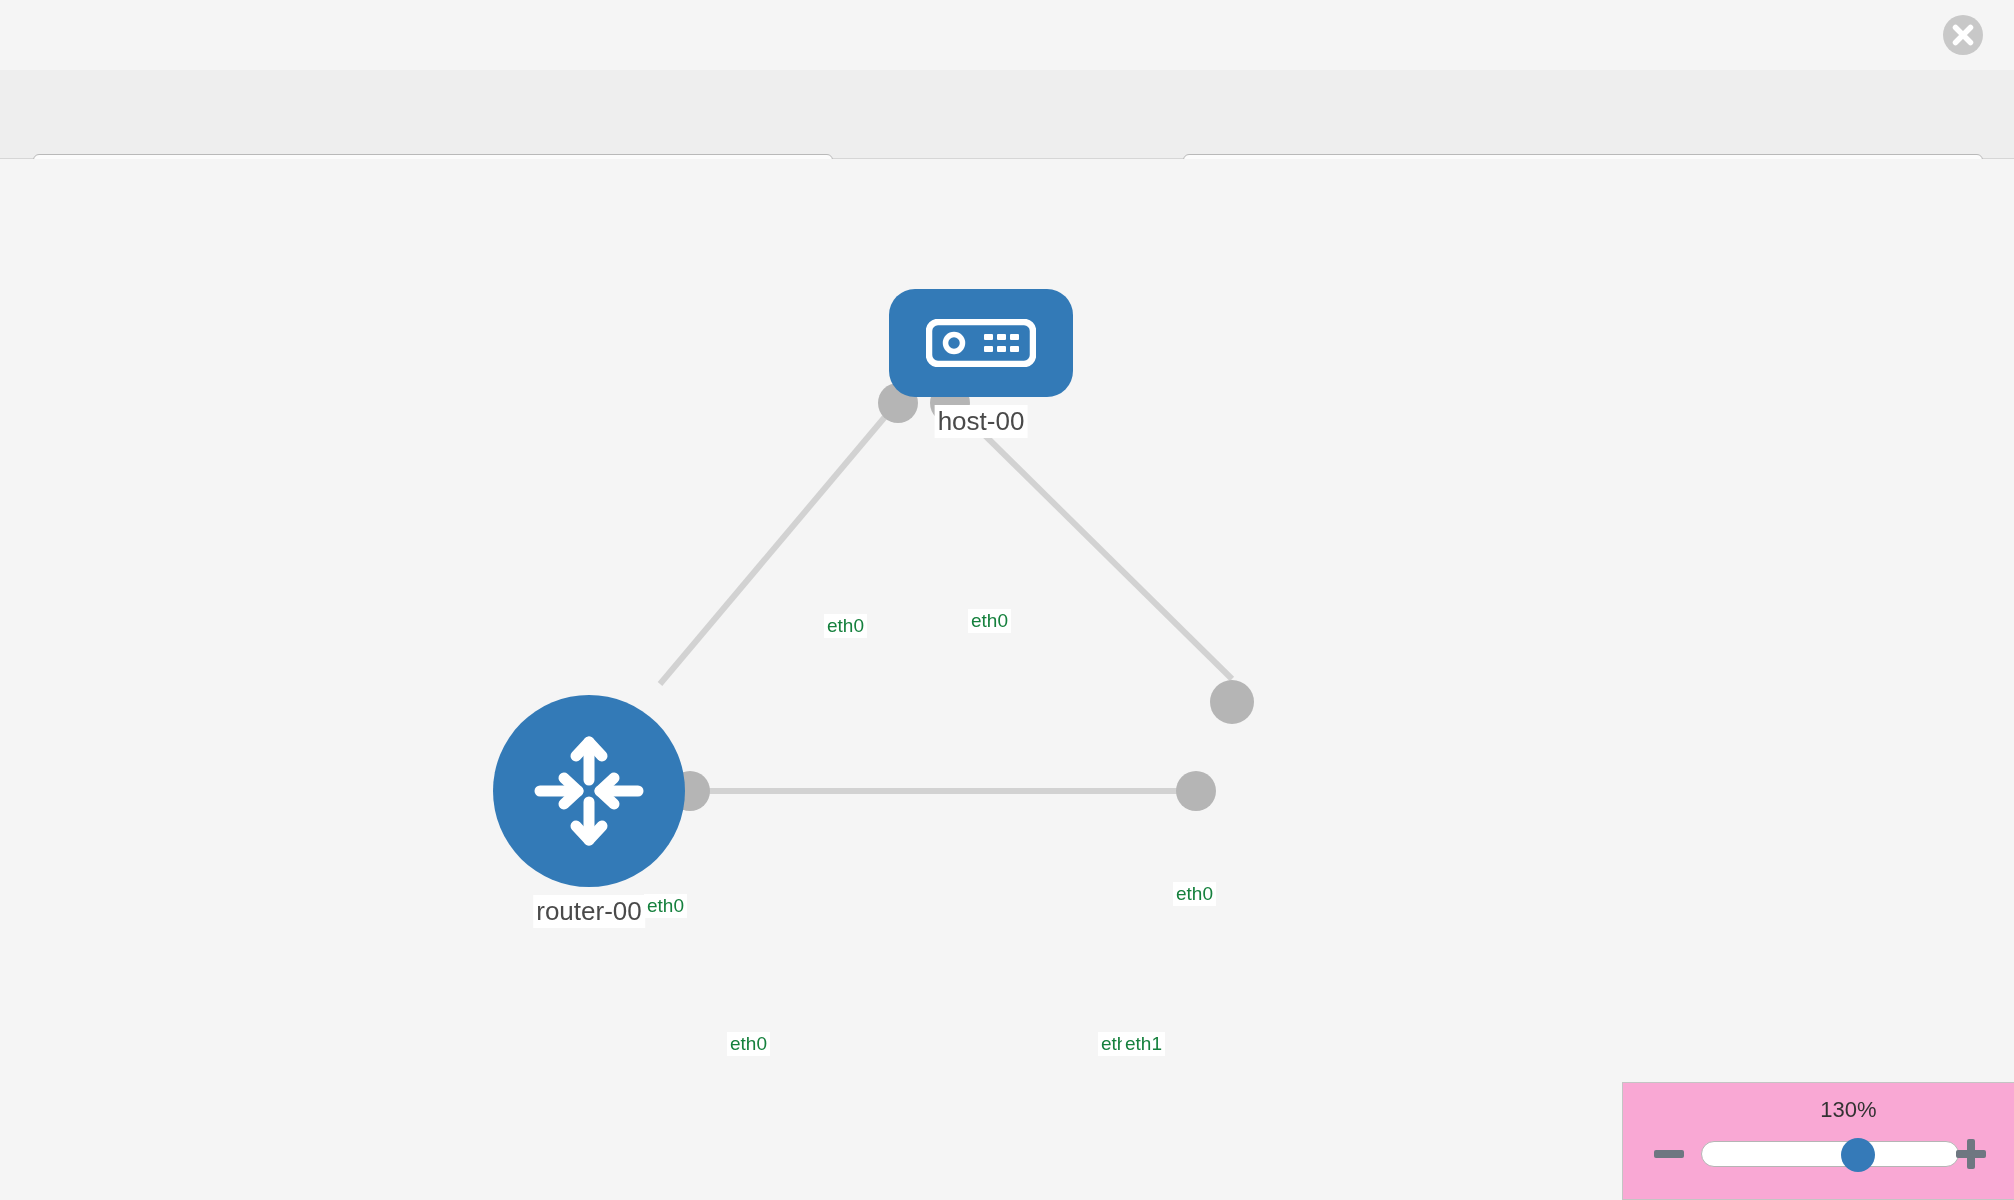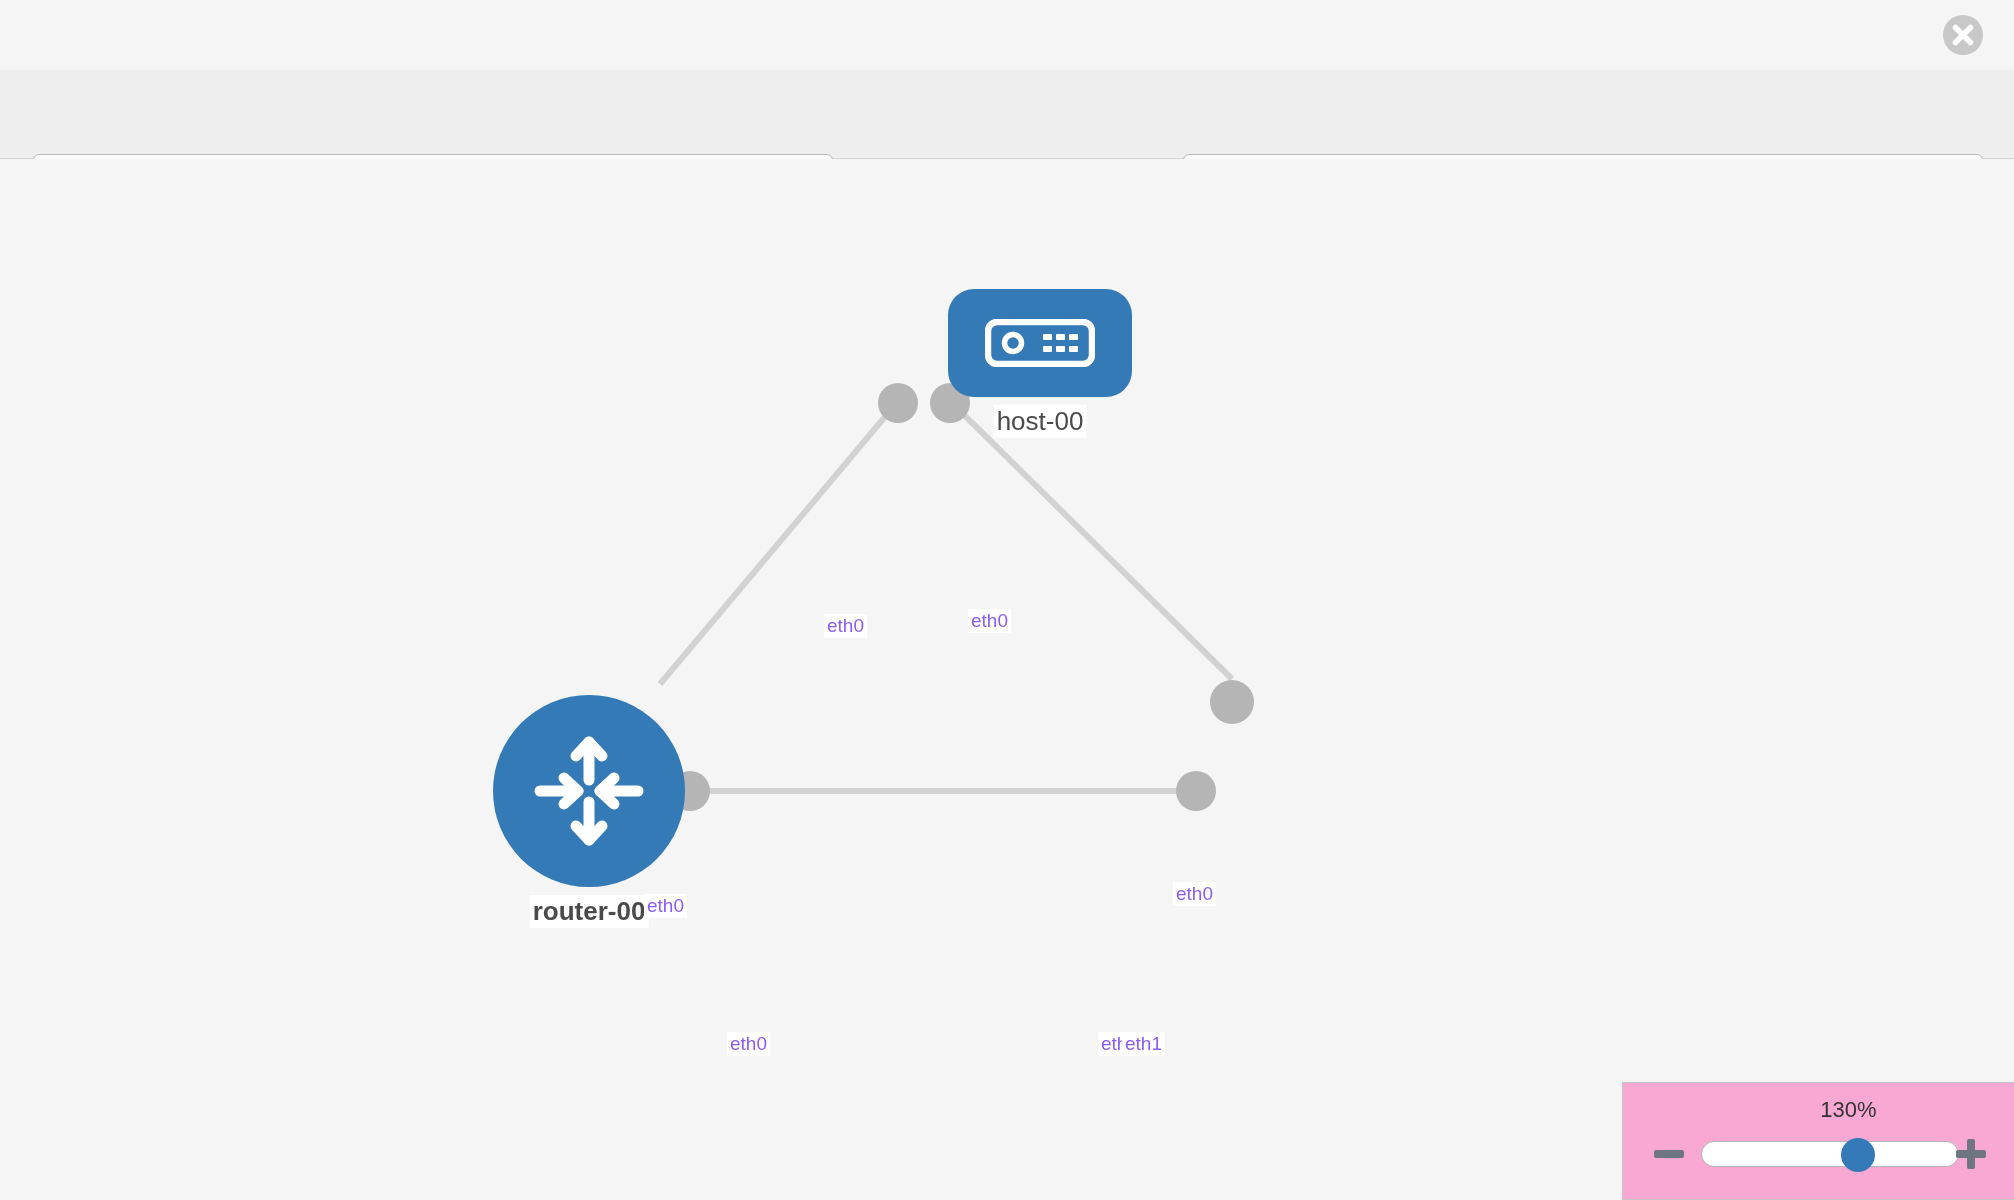--- a/index.html
+++ b/index.html
@@ -76,21 +76,21 @@
   }
   .node-shape svg { display:block; }
   .node-label {
     position:absolute; white-space:nowrap;
     font-size:26px; color:#4a4a4a;
     background:#ffffff; padding:1px 3px;
     transform:translateX(-50%);
   }
   .iface-label {
     position:absolute; white-space:nowrap;
-    font-size:19px; color:#8b5cf6;
+    font-size:19px; color:#15803d;
     background:#ffffff; padding:1px 3px;
   }
 
   
   .zoom-panel {
     position:absolute; left:1622px; top:1082px;
     width:453px; height:118px;
     background:#f9a8d4; border:1px solid #c4c4c4;text-decoration:underline;
   }
   .zoom-value {
@@ -169,21 +169,21 @@
 
         <line x1="690" y1="632" x2="1200" y2="632" stroke="#d2d2d2" stroke-width="6"></line>
 
         <circle cx="898" cy="244" r="20" fill="#b5b5b5"></circle>
         <circle cx="950" cy="244" r="20" fill="#b5b5b5"></circle>
         <circle cx="690" cy="632" r="20" fill="#b5b5b5"></circle>
         <circle cx="1196" cy="632" r="20" fill="#b5b5b5"></circle>
         <circle cx="1232" cy="543" r="22" fill="#b5b5b5"></circle>
       </svg>
 
-      <div class="node" style="left:948px; top:130px; width:148px; height:108px;text-decoration:underline;">
+      <div class="node" style="left:889px; top:130px; width:148px; height:108px;text-decoration:underline;">
         <div class="node-shape" style="left:0; top:0; width:184px; height:108px; border-radius:26px;">
           <svg width="110" height="48" viewBox="0 0 110 48">
             <rect x="3" y="3" width="104" height="42" rx="9" ry="9" fill="none" stroke="#ffffff" stroke-width="6.5"></rect>
             <circle cx="28" cy="24" r="8.5" fill="none" stroke="#ffffff" stroke-width="5.5"></circle>
             <g fill="#ffffff">
               <rect x="58" y="15" width="9" height="6" rx="1"></rect>
               <rect x="71" y="15" width="9" height="6" rx="1"></rect>
               <rect x="84" y="15" width="9" height="6" rx="1"></rect>
               <rect x="58" y="27" width="9" height="6" rx="1"></rect>
               <rect x="71" y="27" width="9" height="6" rx="1"></rect>
@@ -206,21 +206,21 @@
               <path d="M46 94 L59 108 L72 94"></path>
 
               <path d="M10 59 L48 59"></path>
               <path d="M34 46 L48 59 L34 72"></path>
 
               <path d="M108 59 L70 59"></path>
               <path d="M84 46 L70 59 L84 72"></path>
             </g>
           </svg>
         </div>
-        <div class="node-label" style="left:96px; top:200px;font-weight:bold;">router-00</div>
+        <div class="node-label" style="left:96px; top:200px;">router-00</div>
       </div>
 
 
       <div class="iface-label" style="left:824px; top:455px;">eth0</div>
       <div class="iface-label" style="left:968px; top:450px;">eth0</div>
       <div class="iface-label" style="left:644px; top:735px;">eth0</div>
       <div class="iface-label" style="left:1173px; top:723px;">eth0</div>
       <div class="iface-label" style="left:727px; top:873px;">eth0</div>
       <div class="iface-label" style="left:1098px; top:873px;">eth0</div>
       <div class="iface-label" style="left:1122px; top:873px;">eth1</div>

